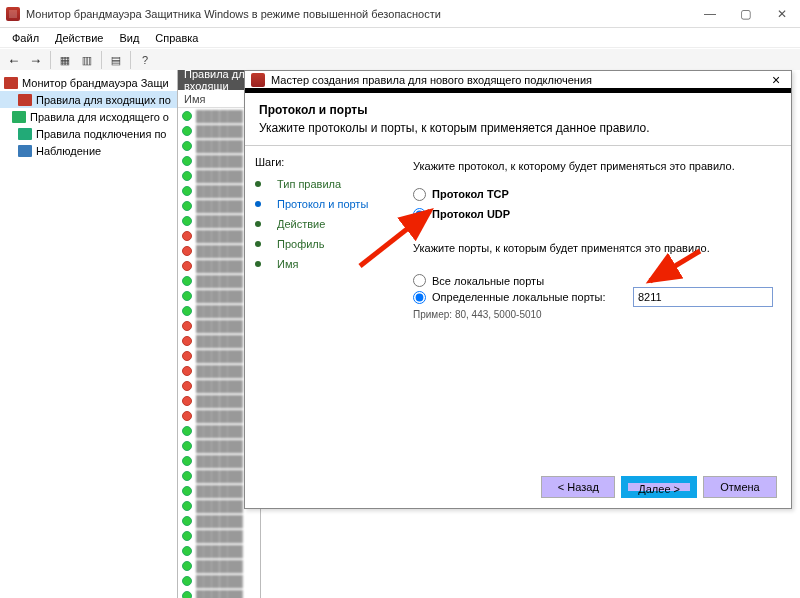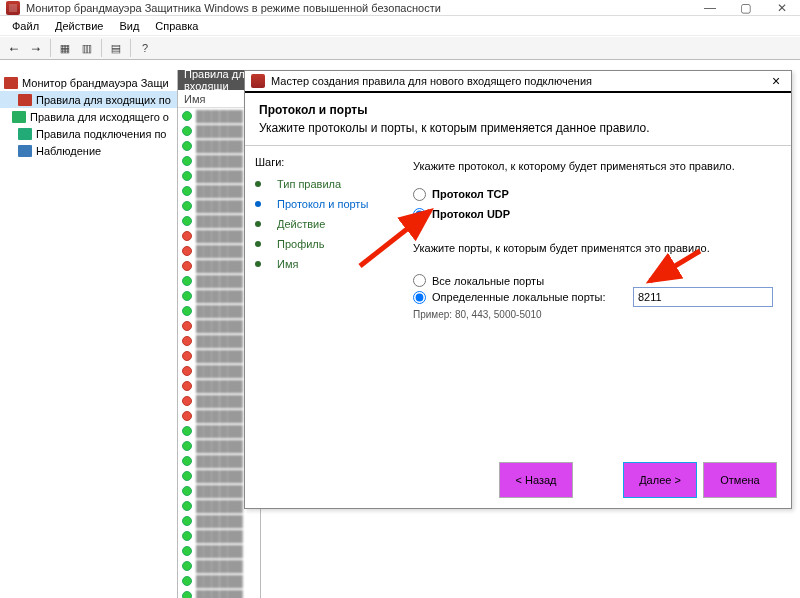--- a/index.html
+++ b/index.html
@@ -1,19 +1,19 @@
 <!DOCTYPE html>
 <html><head>
 <meta charset="utf-8">
 <style>
   * { box-sizing: border-box; margin: 0; padding: 0; font-family: "Segoe UI", Tahoma, sans-serif; }
   body { width: 800px; height: 598px; overflow: hidden; background: #fff; position: relative; }
 
   
-  .titlebar { height: 16px; background: #fff; border-bottom: 1px solid #ddd; display: flex; align-items: center; padding-left: 6px; font-size: 11px; color: #333; }
+  .titlebar { height: 28px; background: #fff; border-bottom: 1px solid #ddd; display: flex; align-items: center; padding-left: 6px; font-size: 11px; color: #333; }
   .titlebar .ticon { width: 14px; height: 14px; margin-right: 6px; background: linear-gradient(#c0392b,#922); border-radius: 2px; position: relative; }
   .titlebar .ticon::after { content:""; position:absolute; inset:3px; background:#fff3; }
   .win-controls { margin-left: auto; display: flex; }
   .win-controls .wc { width: 36px; height: 26px; display:flex; align-items:center; justify-content:center; color:#555; font-size:12px; }
 
   
   .menubar { height: 20px; background:#fff; display:flex; align-items:center; padding-left:4px; font-size:11px; color:#000; border-bottom:1px solid #eee; }
   .menubar span { padding: 2px 8px; }
 
   
@@ -37,21 +37,21 @@
   .rulespane .list { position:absolute; top:38px; left:0; right:0; bottom:0; overflow:hidden; }
   .rulespane .li { display:flex; align-items:center; height:15px; padding-left:4px; gap:4px; font-size:11px; }
   .rulespane .li .dot { width:10px; height:10px; border-radius:50%; background:#2ecc40; border:1px solid #27ae60; flex-shrink:0; }
   .rulespane .li .dot.r { background:#e74c3c; border-color:#c0392b; }
   .rulespane .li .txt { color:#999; filter: blur(1.2px); white-space:nowrap; }
 
   .right { flex:1; background:#fff; }
 
   
   .wizard { position:absolute; left:244px; top:70px; width:548px; height:439px; background:#fff; border:1px solid #888; box-shadow: 2px 2px 4px rgba(0,0,0,.15); font-size:11px; color:#000; }
-  .wizard .wtitle { height:22px; display:flex; align-items:center; padding-left:6px; border-bottom:2px solid #000000; }
+  .wizard .wtitle { height:22px; display:flex; align-items:center; padding-left:6px; border-bottom:5px solid #000000; }
   .wizard .wtitle .wicon { width:14px; height:14px; margin-right:6px; background:linear-gradient(#c0392b,#922); border-radius:2px; }
   .wizard .wtitle .close { margin-left:auto; width:30px; text-align:center; font-size:14px; font-family:Arial; }
 
   .wizard .header { padding:10px 14px 10px 14px; border-bottom:1px solid #ccc; }
   .wizard .header .h1 { font-weight:bold; font-size:12px; margin-bottom:4px; }
   .wizard .header .sub { font-size:12px; color:#000; }
 
   .wizard .content { display:flex; height:330px; }
   .wizard .steps { width:150px; padding:10px 10px; }
   .wizard .steps .sh { font-weight:normal; margin-bottom:6px; }
@@ -65,22 +65,22 @@
   .wizard .main .radio { display:flex; align-items:center; gap:6px; height:20px; }
   .wizard .main .radio input { margin:0; }
   .wizard .main .radio.bold label { font-weight:bold; }
   .wizard .main .sep { height:18px; }
   .wizard .main .portrow { display:flex; align-items:center; gap:10px; }
   .wizard .main .portrow .rad { flex:0 0 210px; display:flex; align-items:center; gap:6px; }
   .wizard .main .portfield { border:1px solid #7a9bd4; height:20px; width:140px; font-size:11px; padding:2px 4px; }
   .wizard .main .hint { font-size:10px; color:#555; margin-top:2px; }
 
   .wizard .buttons { position:absolute; bottom:10px; right:14px; display:flex; gap:6px; }
-  .wizard .buttons button { height:36px; min-width:74px; font-size:11px; background:#d946ef; border:1px solid #adadad; padding:0 10px; }
-  .wizard .buttons button.def { border:1px solid #0ea5e9;margin-left:44px; }
+  .wizard .buttons button { height:22px; min-width:74px; font-size:11px; background:#c4b5fd; border:1px solid #adadad; padding:0 10px; }
+  .wizard .buttons button.def { border:7px solid #0ea5e9; }
 
   
   .arrow { position:absolute; pointer-events:none; }
   .arrow svg { overflow:visible; }
 </style>
 </head>
 <body>
 
 <div class="titlebar">
   <div class="ticon"></div>

